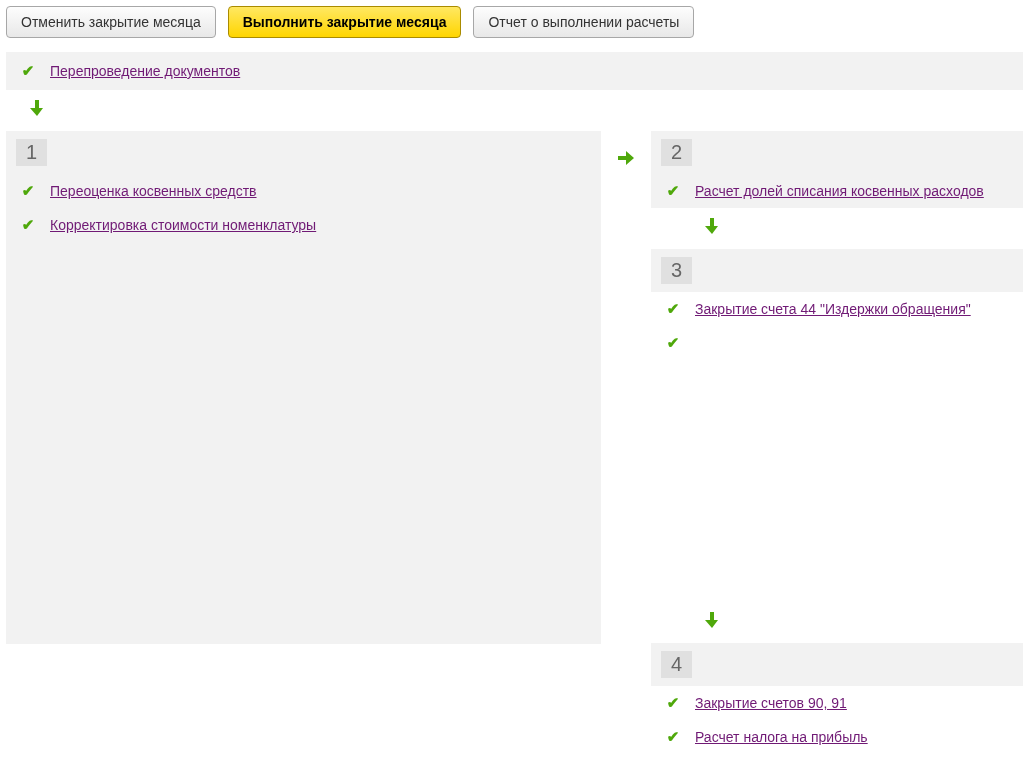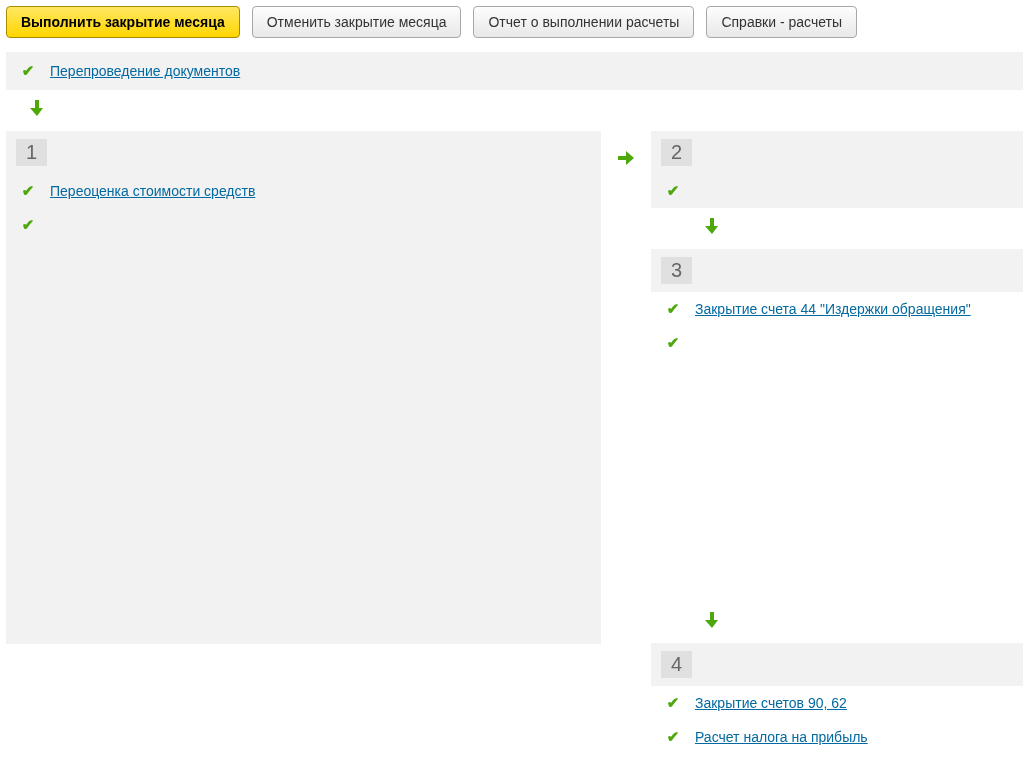--- a/index.html
+++ b/index.html
@@ -41,21 +41,21 @@
   }
   .check {
     color: #4fa80b;
     font-weight: bold;
     font-size: 15px;
     width: 16px;
     display: inline-block;
     text-align: center;
   }
   .op-link {
-    color: #0369a1;
+    color: #701a75;
     text-decoration: underline;
     cursor: pointer;
   }
   .arrow-down {
     color: #4fa80b;
     font-size: 18px;
     font-weight: bold;
     text-align: left;
     padding: 10px 0 10px 24px;
   }
@@ -106,24 +106,23 @@
   }
   .left-tall {
     background: #f2f2f2;
     min-height: 470px;
   }
 </style>
 </head>
 <body>
 
 <div class="toolbar">
+  <button class="btn">Отменить закрытие месяца</button>
   <button class="btn btn-primary">Выполнить закрытие месяца</button>
-  <button class="btn">Отменить закрытие месяца</button>
   <button class="btn">Отчет о выполнении расчеты</button>
-  <button class="btn">Справки - расчеты</button>
 </div>
 
 <div class="section-bar">
   <span class="check">✔</span>
   <span class="op-link">Перепроведение документов</span>
 </div>
 
 <div class="arrow-down">
   <svg width="14" height="16" viewBox="0 0 14 16">
       <path d="M5 0 h4 v8 h4 L7 16 L0 8 h5 Z" fill="#4fa80b"></path>
@@ -132,43 +131,45 @@
 
 <div class="columns">
 
   <div class="col-left">
     <div class="step-header">
       <span class="step-num">1</span>
     </div>
     <div class="left-tall">
       <div class="op-row">
         <span class="check">✔</span>
-        <span class="op-link">Переоценка стоимости средств</span>
-      </div>
-      <div class="op-row">
-        <span class="check">✔</span>
+        <span class="op-link">Переоценка косвенных средств</span>
+      </div>
+      <div class="op-row">
+        <span class="check">✔</span>
+        <span class="op-link">Корректировка стоимости номенклатуры</span>
       </div>
     </div>
   </div>
 
   <div class="col-mid">
     <span class="arrow-right">
       <svg width="16" height="14" viewBox="0 0 16 14">
           <path d="M0 5 h8 v-5 L16 7 L8 14 v-5 H0 Z" fill="#4fa80b"></path>
         </svg>
     </span>
   </div>
 
   <div class="col-right">
 
     <div class="step-header">
       <span class="step-num">2</span>
     </div>
     <div class="op-row" style="background:#f2f2f2;">
       <span class="check">✔</span>
+      <span class="op-link">Расчет долей списания косвенных расходов</span>
     </div>
 
     <div class="arrow-down-right">
       <svg width="14" height="16" viewBox="0 0 14 16">
           <path d="M5 0 h4 v8 h4 L7 16 L0 8 h5 Z" fill="#4fa80b"></path>
         </svg>
     </div>
 
     <div class="step-header">
       <span class="step-num">3</span>
@@ -187,21 +188,21 @@
       <svg width="14" height="16" viewBox="0 0 14 16">
           <path d="M5 0 h4 v8 h4 L7 16 L0 8 h5 Z" fill="#4fa80b"></path>
         </svg>
     </div>
 
     <div class="step-header">
       <span class="step-num">4</span>
     </div>
     <div class="op-row">
       <span class="check">✔</span>
-      <span class="op-link">Закрытие счетов 90, 62</span>
+      <span class="op-link">Закрытие счетов 90, 91</span>
     </div>
     <div class="op-row">
       <span class="check">✔</span>
       <span class="op-link">Расчет налога на прибыль</span>
     </div>
 
   </div>
 </div>
 
 </body></html>

